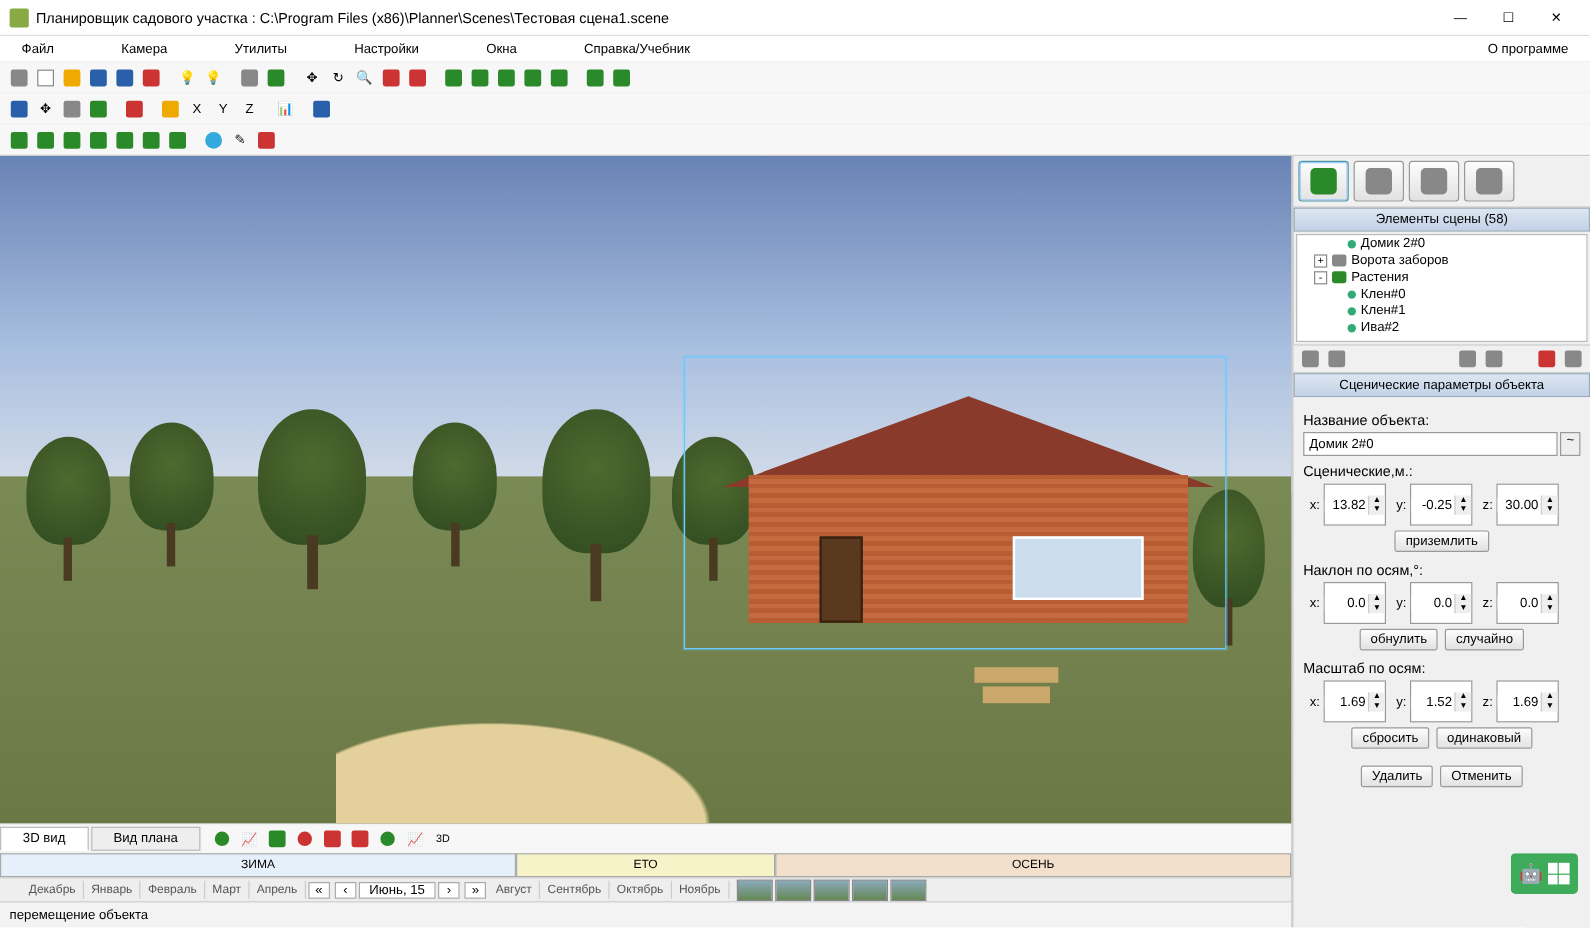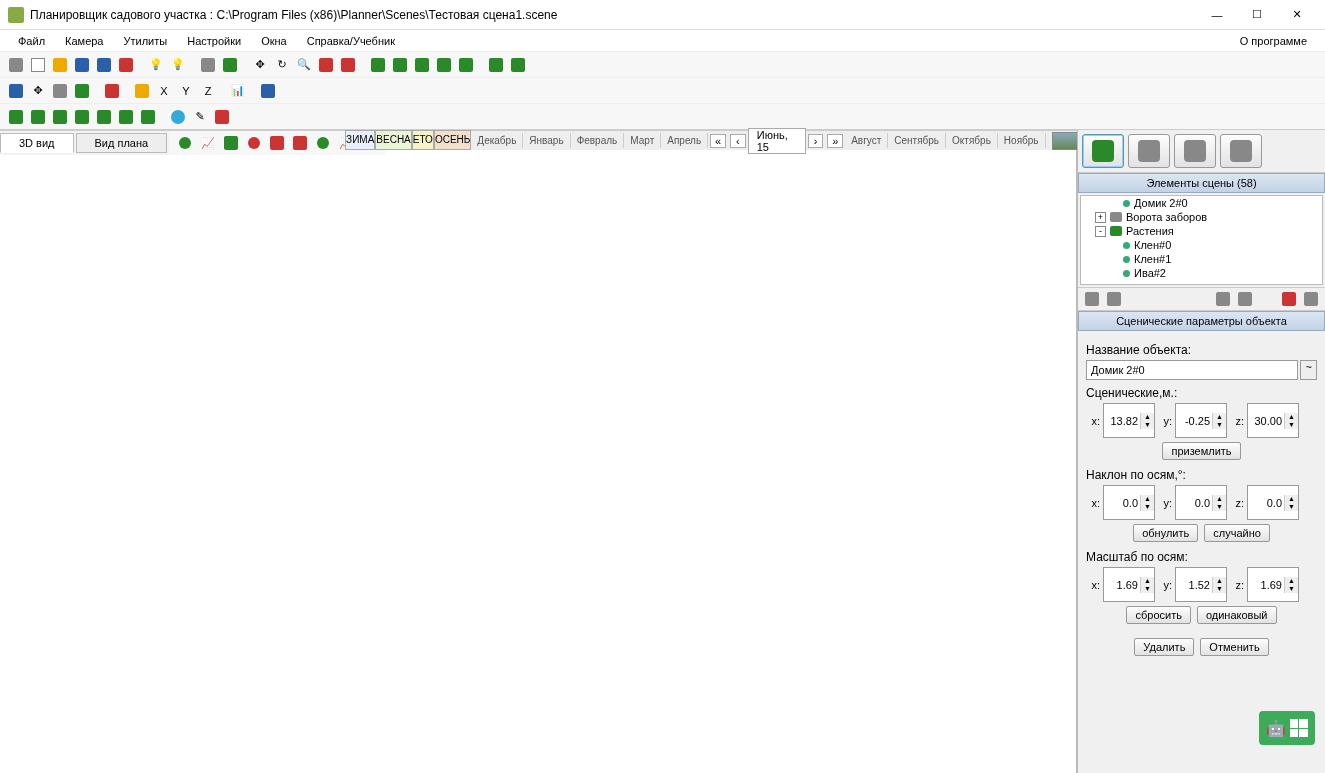--- a/index.html
+++ b/index.html
@@ -1,36 +1,36 @@
 <!DOCTYPE html>
 <html><head>
 <meta charset="utf-8">
 <style>
 * { box-sizing: border-box; margin: 0; padding: 0; font-family: "Segoe UI", Tahoma, sans-serif; font-size: 11px; }
 body { background: #fff; width: 1325px; height: 773px; overflow: hidden; display: flex; flex-direction: column; }
 .titlebar { height: 30px; background: #fff; display: flex; align-items: center; padding: 0 8px; border-bottom: 1px solid #ddd; }
 .titlebar .app-icon { width: 16px; height: 16px; background: #8a4; border-radius: 2px; margin-right: 6px; }
 .titlebar .title { flex: 1; font-size: 12px; }
 .titlebar .winbtn { width: 40px; height: 28px; display: flex; align-items: center; justify-content: center; cursor: pointer; }
-.menubar { height: 22px; display: flex; align-items: center; padding: 0 8px; border-bottom: 1px solid #eee; }
+.menubar { height: 22px; display: flex; align-items: center; padding: 0 8px; border-bottom: 1px solid #eee; gap: 36px; }
 .menubar .item { padding: 2px 10px; cursor: pointer; }
 .menubar .spacer { flex: 1; }
 .toolbarrow { height: 26px; display: flex; align-items: center; padding: 2px 6px; gap: 2px; border-bottom: 1px solid #eee; background: #f7f7f7; }
 .tbtn { width: 20px; height: 20px; border: 1px solid transparent; display: inline-flex; align-items: center; justify-content: center; cursor: pointer; font-size: 11px; }
 .tbtn.sep { width: 6px; border: none; cursor: default; }
 .ic { width: 14px; height: 14px; display: inline-block; }
 .ic-green { background: #2a8a2a; border-radius: 2px; }
 .ic-blue { background: #2a5faa; border-radius: 2px; }
 .ic-red { background: #c33; border-radius: 2px; }
 .ic-yellow { background: #ea0; border-radius: 2px; }
 .ic-grey { background: #888; border-radius: 2px; }
 .ic-circle-green { background:#2a8a2a; border-radius:50%; width:12px; height:12px; }
 .ic-circle-red { background:#c33; border-radius:50%; width:12px; height:12px; }
 .workarea { flex: 1; display: flex; min-height: 0; }
-.leftpane { flex: 1; display: flex; min-width: 0; border-right: 1px solid #bbb; }
+.leftpane { flex: 1; display: flex; flex-direction: column; min-width: 0; border-right: 1px solid #bbb; }
 .viewport { flex: 1; background: linear-gradient(to bottom, #8aa7d4 0%, #b7c9e3 35%, #cfdbe9 50%, #6f7a4d 51%, #6f7a4d 100%); position: relative; overflow: hidden; }
 .sky { position:absolute; inset:0 0 52% 0; background: linear-gradient(to bottom,#6883b5,#a9bfe0 60%,#d0dae8); }
 .ground { position:absolute; inset:48% 0 0 0; background: linear-gradient(to bottom,#7a8a55,#6a7845); }
 .house { position:absolute; right:8%; top:36%; width:34%; height:34%; }
 .house .wall { position:absolute; left:0; right:0; bottom:0; top:35%; background:#c56a3f; background-image: repeating-linear-gradient(0deg,#b85d33 0 4px,#c56a3f 4px 8px), repeating-linear-gradient(90deg,#b85d33 0 8px,transparent 8px 16px); }
 .house .roof { position:absolute; left:-6%; right:-6%; top:0; height:40%; background:#8a3a2a; clip-path: polygon(50% 0, 100% 100%, 0 100%); }
 .house .door { position:absolute; left:16%; bottom:0; width:10%; height:38%; background:#5a3a1f; border:2px solid #3a2410; }
 .house .window { position:absolute; right:10%; bottom:10%; width:30%; height:28%; background:#cde; border:2px solid #fff; }
 .selbox { position:absolute; right:5%; top:30%; width:42%; height:44%; border:1px solid #6cf; outline:1px solid rgba(108,204,255,.4); pointer-events:none; }
 .tree { position:absolute; width:70px; height:120px; }
@@ -40,21 +40,21 @@
 .bench { position:absolute; right:18%; bottom:18%; width:70px; height:30px; }
 .bench::before{content:"";position:absolute;inset:0 0 55% 0;background:#caa76b;}
 .bench::after{content:"";position:absolute;inset:55% 10% 0 10%;background:#caa76b;}
 .viewtabs { height: 24px; display: flex; align-items: center; background: #f3f3f3; border-top:1px solid #ccc; }
 .viewtabs .tab { padding: 3px 18px; border: 1px solid #bbb; background: #eee; margin-right: 2px; cursor:pointer; }
 .viewtabs .tab.active { background: #fff; border-bottom-color:#fff; }
 .toolstrip-bottom { height:24px; display:flex; align-items:center; padding:0 6px; gap:3px; border-top:1px solid #ddd; background:#f7f7f7;}
 .seasonbar { height: 20px; display:flex; }
 .seasonbar .seg { flex:1; text-align:center; font-size:10px; line-height:18px; border:1px solid #aaa; }
 .seg.winter{background:#e6f0fa;} .seg.spring{background:#eaf5d6;} .seg.summer{background:#f7f3c8;} .seg.autumn{background:#f2e0cc;}
-.monthbar { height: 20px; display:flex; align-items:center; background:#eee; border-top:1px solid #ccc; }
+.monthbar { height: 20px; display:flex; align-items:center; background:#eee; border-top:1px solid #ccc;padding-left:18px; }
 .monthbar .m { padding: 2px 6px; font-size:10px; border-right:1px solid #ccc; cursor:pointer; color:#555; }
 .monthbar .navbtn { width:18px; text-align:center; cursor:pointer; border:1px solid #aaa; background:#fff; margin:0 2px; }
 .monthbar .date { padding:0 8px; background:#fff; border:1px solid #aaa; }
 .thumbrow { display:flex; gap:2px; margin-left:6px; }
 .thumbrow .th { width:30px; height:18px; background:linear-gradient(#8ab,#685); border:1px solid #888; }
 .statusbar { height:22px; display:flex; align-items:center; padding:0 8px; border-top:1px solid #ccc; background:#f3f3f3; font-size:11px; }
 .rightpane { width: 248px; background: #f0f0f0; display:flex; flex-direction:column; border-left:1px solid #bbb; }
 .rp-top { padding:4px; display:flex; gap:4px; background:#f0f0f0; border-bottom:1px solid #ccc; }
 .rp-top .bigbtn { width:42px; height:34px; background:linear-gradient(#fdfdfd,#e2e2e2); border:1px solid #999; border-radius:3px; display:flex; align-items:center; justify-content:center; cursor:pointer; }
 .rp-top .bigbtn.active { border-color:#59a; box-shadow:inset 0 0 0 1px #9cf; }
@@ -301,21 +301,20 @@
           </div>
         <div class="tbtn">📈</div>
         <div class="tbtn">
             <span style="font-size:9px">3D</span>
           </div>
       </div>
     </div>
 
     <div class="seasonbar">
       <div class="seg winter">ЗИМА</div>
-      <div class="seg spring">ВЕСНА</div>
       <div class="seg summer" style="flex:.5">ЕТО</div>
       <div class="seg autumn">ОСЕНЬ</div>
     </div>
 
     <div class="monthbar">
       <div class="m">Декабрь</div>
       <div class="m">Январь</div>
       <div class="m">Февраль</div>
       <div class="m">Март</div>
       <div class="m">Апрель</div>

